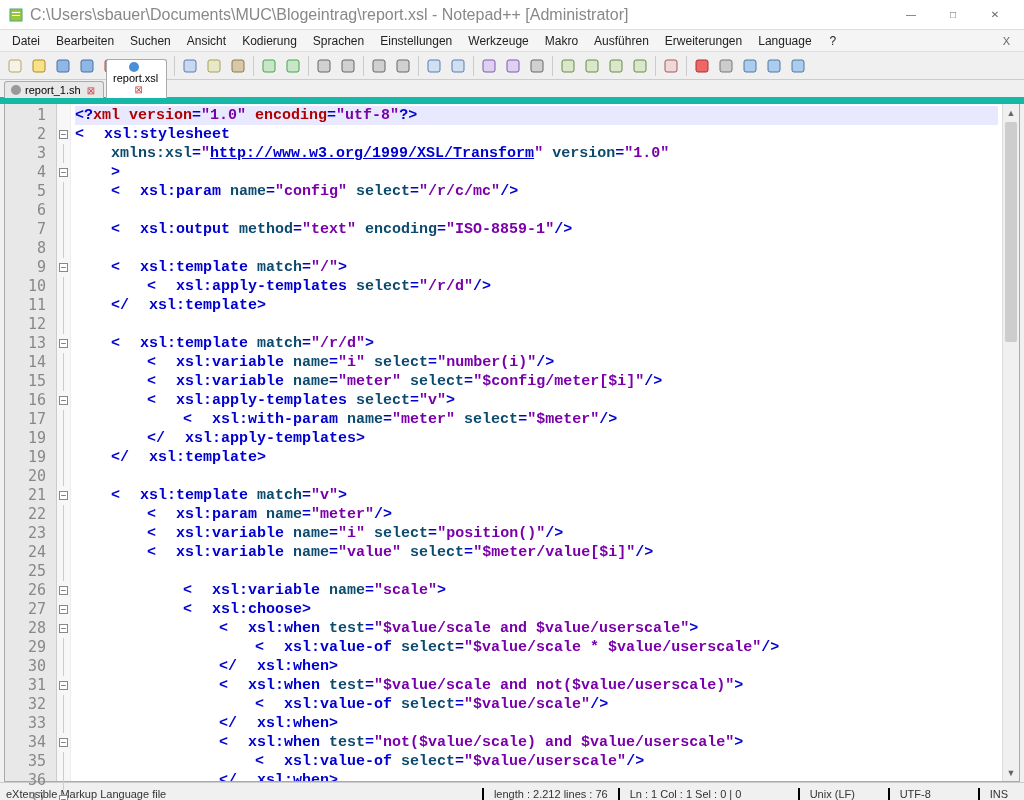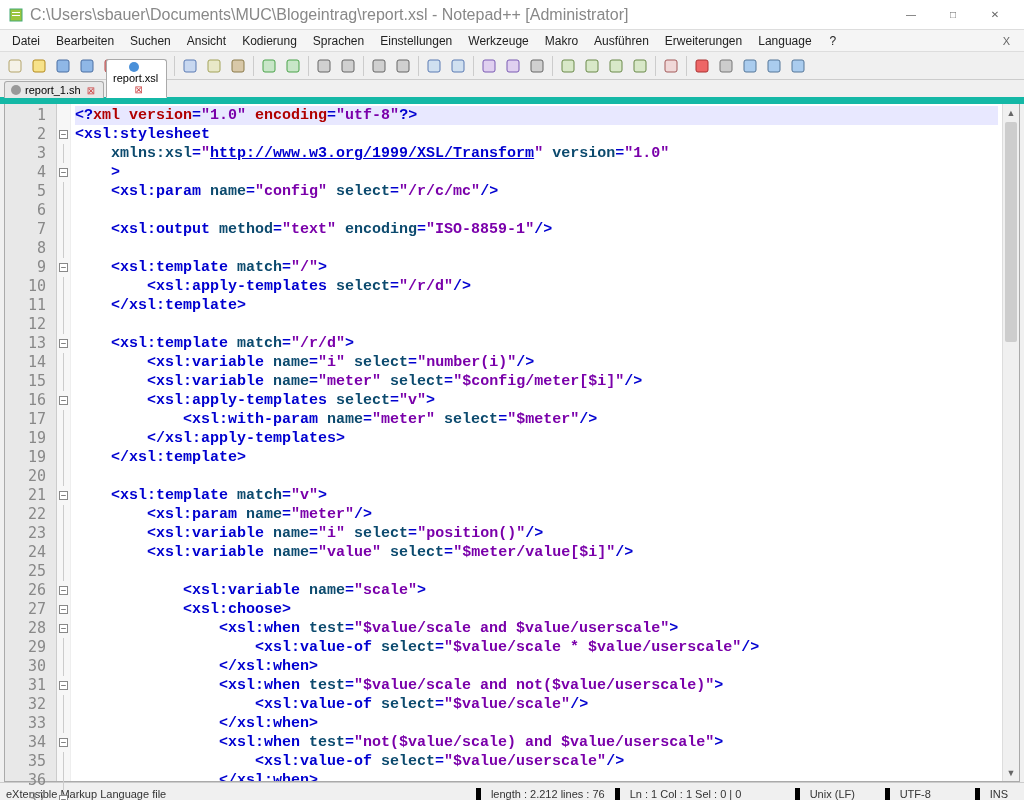--- a/index.html
+++ b/index.html
@@ -140,21 +140,21 @@
     line-height: 19px;
     padding: 2px 4px;
     white-space: pre;
     overflow: hidden;
     color: #000;
     position: relative;
   }
   .code .row { height: 19px; }
   .code .row.hl { background: #e8e8ff; }
   
-  .c-tag { color: #0000d0; }      
+  .c-tag { color: #0000d0; margin-left: 20px; }      
   .c-attr { color: #0c4a6e; }     
   .c-val { color: #7a00aa; font-weight: bold; } 
   .c-sym { color: #0000d0; }      
   .c-pi { color: #b00000; }       
   .c-link { color: #0000d0; text-decoration: underline; }
   .scrollbar {
     width: 17px;
     background: #f0f0f0;
     border-left: 1px solid #ddd;
     position: relative;
@@ -172,21 +172,21 @@
     height: 22px;
     background: #f0f0f0;
     border-top: 1px solid #ccc;
     display: flex;
     align-items: center;
     font-size: 11px;
     color: #333;
     padding: 0 6px;
     gap: 0;
   }
-  .statusbar .cell { padding: 0 10px; border-left: 5px solid #000000; }
+  .statusbar .cell { padding: 0 10px; border-left: 2px solid #000000; }
   .statusbar .cell:first-child { border-left: none; flex: 0 0 auto; padding-left: 0; }
   .statusbar .spacer { flex: 1; }
 </style>
 </head>
 <body>
 
 <div class="titlebar">
   <span class="icon">
     <svg width="16" height="16">
         <rect x="2" y="2" width="12" height="12" fill="#9bc53d" stroke="#4a7"></rect>

